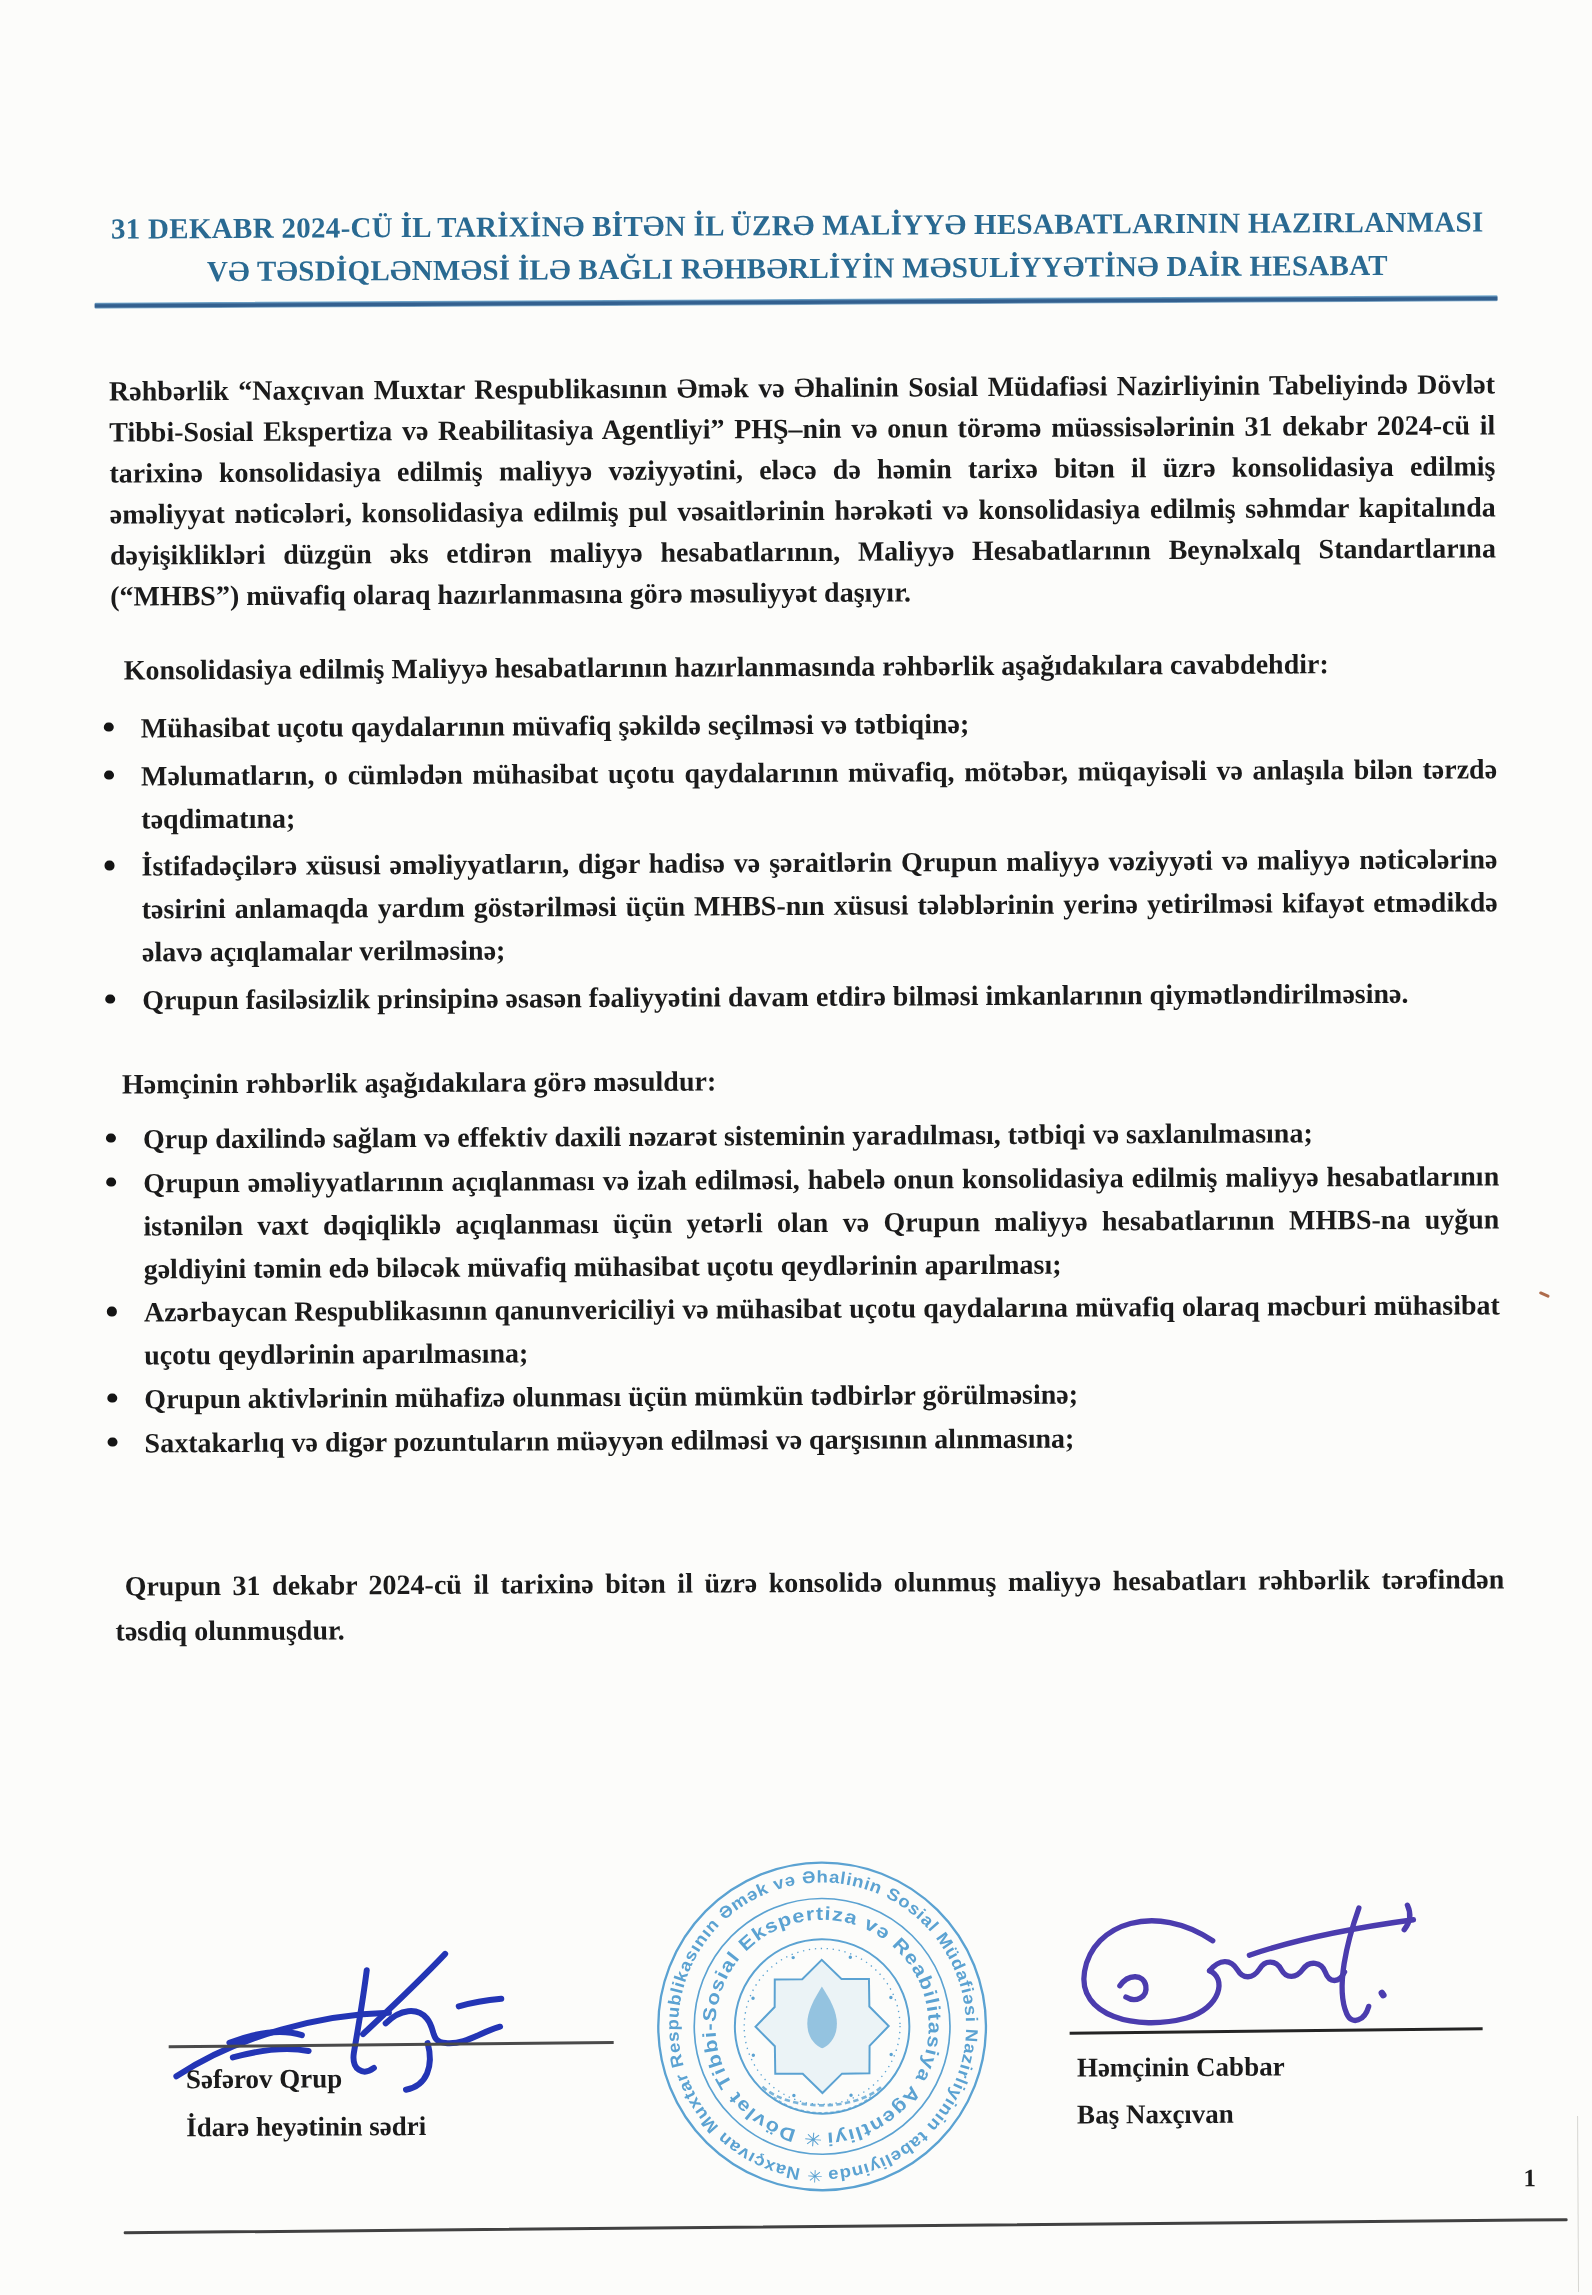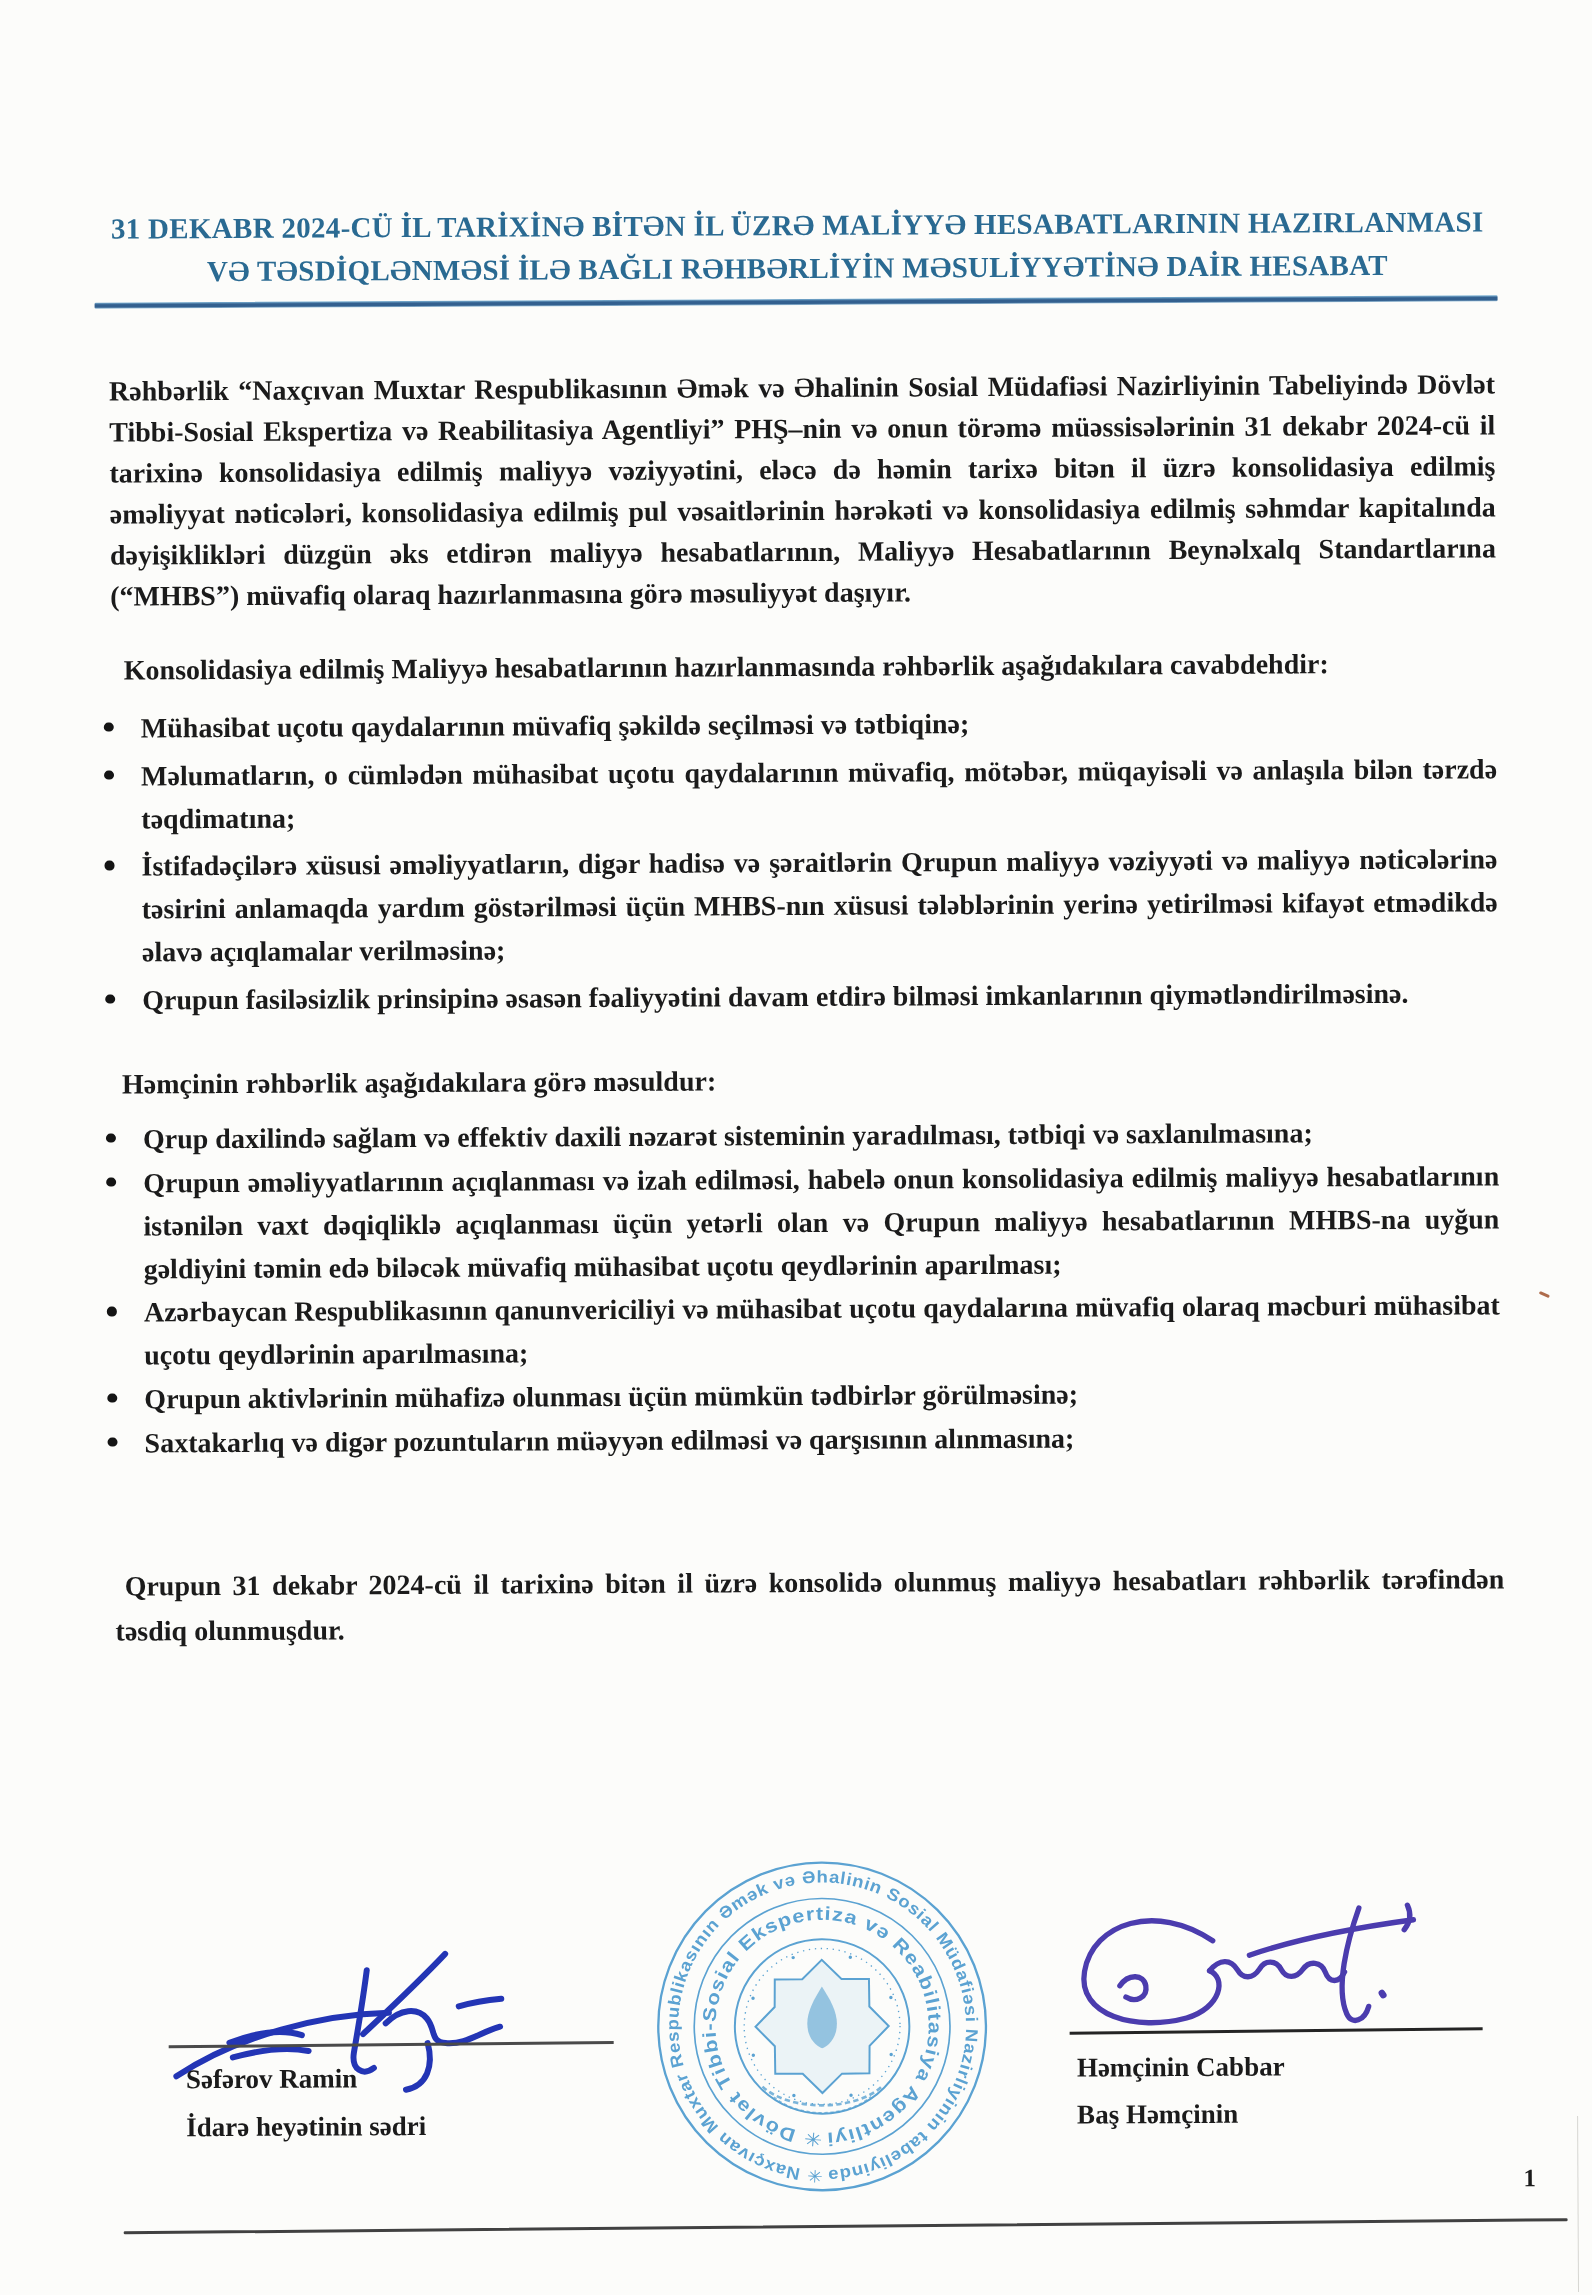--- a/index.html
+++ b/index.html
@@ -143,37 +143,37 @@
         <path d="M95,150 C140,133 178,131 204,139"></path>
         <path d="M100,172 C152,158 188,158 214,163"></path>
         <path d="M420,18 C378,62 328,108 296,138"></path>
         <path d="M302,42 C296,88 288,132 282,166 C278,192 296,201 312,189"></path>
         <path d="M330,122 C352,100 378,98 392,115 C406,132 396,150 420,152 C450,155 472,136 502,128"></path>
         <path d="M393,152 C402,186 392,216 360,222"></path>
         <path d="M440,97 C462,91 482,88 504,86"></path>
       </g>
     </svg>
     <div class="abs sig-line line-left"></div>
-    <div class="abs sig-name name-left">Səfərov Ramin</div>
+    <div class="abs sig-name name-left">Səfərov Qrup</div>
     <div class="abs sig-name role-left">İdarə heyətinin sədri</div>
 
     <svg class="abs sig-svg" style="left:1046px;top:1903px" width="363" height="133" viewBox="0 0 545 200">
       <g stroke="var(--sig_right_ink,#4b3cae)" stroke-width="8">
         <path d="M235,60 C150,2 55,32 42,105 C30,172 120,196 195,176 C247,161 256,116 230,105"></path>
         <path d="M95,127 C108,108 131,110 134,127 C137,145 118,153 104,144"></path>
         <path d="M230,105 C245,87 262,87 272,104 C280,118 295,118 305,103 C313,89 330,89 338,104 C345,117 360,118 370,104 C380,90 398,92 404,108 C410,125 425,125 433,108"></path>
         <path d="M455,12 C437,62 419,132 436,171 C444,189 463,181 469,160"></path>
         <path d="M290,82 C370,55 460,40 537,30"></path>
         <path d="M528,8 C534,21 532,34 523,45"></path>
         <path stroke-width="10" d="M489,140 L491,143"></path>
       </g>
     </svg>
     <div class="abs sig-line line-right"></div>
     <div class="abs sig-name name-right">Həmçinin Cabbar</div>
-    <div class="abs sig-name role-right">Baş Həmçinin</div>
+    <div class="abs sig-name role-right">Baş Naxçıvan</div>
 
     <div class="abs page-number">1</div>
     <div class="abs footer-rule"></div>
 
     <div class="abs scan-line"></div>
     <div class="abs red-tick"></div>
 
   </div>
 </div>
 

